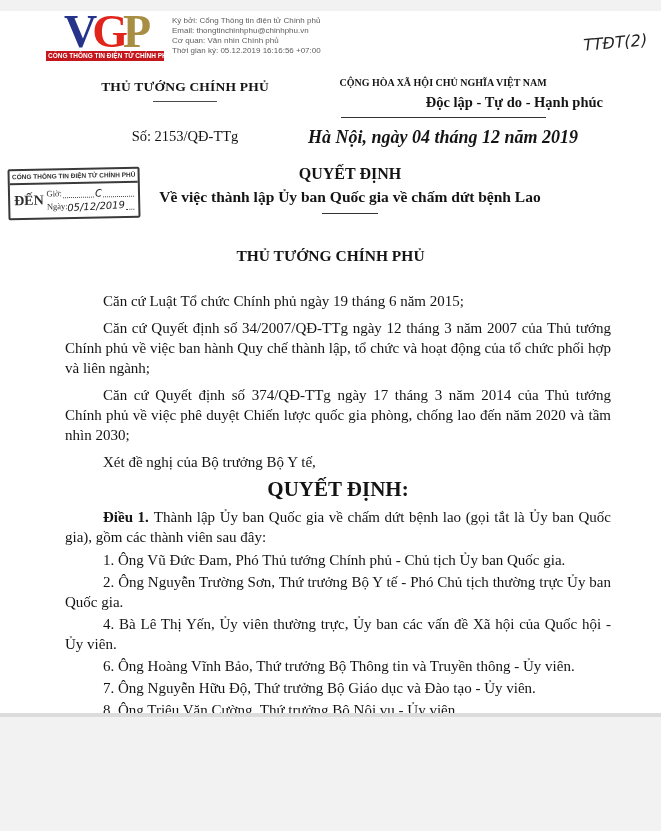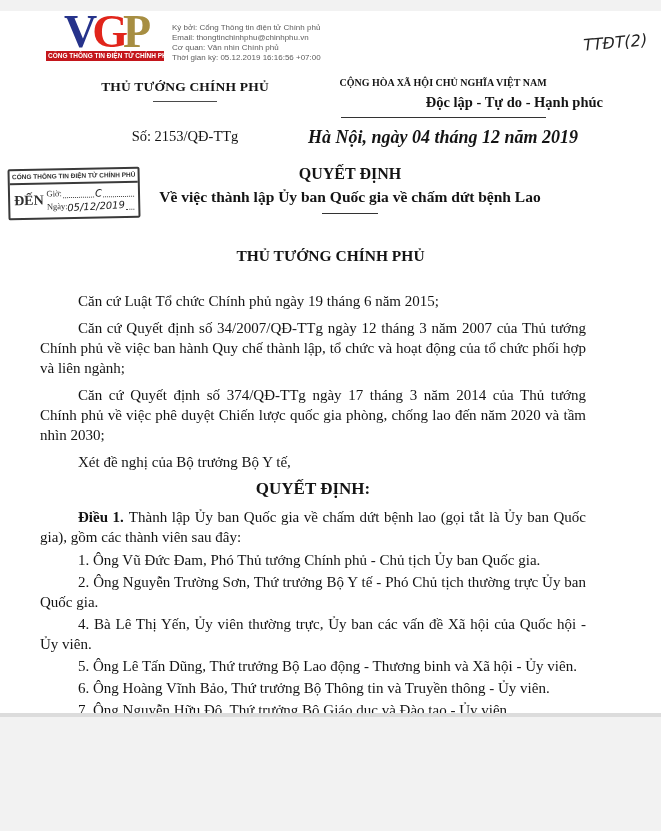--- a/index.html
+++ b/index.html
@@ -11,21 +11,21 @@
     text-decoration:underline;
   }
   
   .logo { position:absolute; left:46px; top:3px; width:118px; text-align:center; }
   .vgp { font-family:"Liberation Serif", serif; font-weight:bold; font-size:46px;
          line-height:36px; letter-spacing:-5px; }
   .lv { color:#26338b; } .lg { color:#e1251b; } .lp { color:#a78e42; }
   .logo-banner { margin-top:1px; background:#c4161c; color:#ffffff;
     font-family:"Liberation Sans", sans-serif; font-weight:bold; font-size:6.5px;
     line-height:10px; white-space:nowrap; padding:0 2px; }
-  .sig-info { position:absolute; left:172px; top:12px;
+  .sig-info { position:absolute; left:172px; top:5px;
     font-family:"Liberation Sans", sans-serif; font-size:8px; line-height:10px;
     color:#5d5d5d; }
   .hand-note { position:absolute; right:14px; top:22px;
     font-family:"DejaVu Sans", sans-serif; font-size:16px; color:#222;
     transform:rotate(-5deg) skewX(-12deg); }
   
   .header-left { position:absolute; left:70px; top:68px; width:230px; text-align:center; }
   .issuer { font-weight:bold; font-size:13.5px; line-height:16px; letter-spacing:0.2px; }
   .rule { border-top:1.5px solid #4a4a4a; height:0; }
   .rule-issuer { width:64px; margin:6px auto 0; }
@@ -50,26 +50,26 @@
   .hand { font-family:"DejaVu Sans", sans-serif; font-style:italic; font-size:10px;
     transform:rotate(-2deg); display:inline-block; color:#1c1c1c; }
   
   .title-block { position:absolute; left:110px; top:153px; width:480px; text-align:center; }
   .doc-title { font-weight:bold; font-size:16px; line-height:20px; }
   .doc-subject { font-weight:bold; font-size:15.5px; line-height:20px; margin-top:3px; }
   .rule-title { width:56px; margin:6px auto 0; border-top:1.5px solid #333; }
   .authority { position:absolute; left:0; top:236px; width:661px; text-align:center;
     font-weight:bold; font-size:15.5px; }
   
-  .body { position:absolute; left:40px; top:280px; width:546px;
+  .body { position:absolute; left:65px; top:280px; width:546px;
     font-size:15px; line-height:20px; text-align:justify; }
   .body p { text-indent:38px; }
   .preamble { margin-bottom:7px; }
   .decision-heading { text-align:center; text-indent:0 !important; font-weight:bold;
-    font-size:17px; margin:6px 0 8px; }
+    font-size:21px; margin:6px 0 8px; }
   .article { margin-bottom:3px; }
   .article-label { margin-right:5px; }
   .member { margin-bottom:2px; }
   
   .scan-edge { position:absolute; left:0; right:0; bottom:0; height:4px;
     background:#dcdcdc; }
 </style>
 </head>
 <body>
 
@@ -136,20 +136,19 @@
     <p class="preamble">Căn cứ Quyết định số 374/QĐ-TTg ngày 17 tháng 3 năm 2014 của Thủ tướng Chính phủ về việc phê duyệt Chiến lược quốc gia phòng, chống lao đến năm 2020 và tầm nhìn 2030;</p>
     <p class="preamble">Xét đề nghị của Bộ trưởng Bộ Y tế,</p>
 
     <p class="decision-heading">QUYẾT ĐỊNH:</p>
 
     <p class="article"><b class="article-label">Điều 1.</b><span>Thành lập Ủy ban Quốc gia về chấm dứt bệnh lao (gọi tắt là Ủy ban Quốc gia), gồm các thành viên sau đây:</span></p>
 
     <p class="member">1. Ông Vũ Đức Đam, Phó Thủ tướng Chính phủ - Chủ tịch Ủy ban Quốc gia.</p>
     <p class="member">2. Ông Nguyễn Trường Sơn, Thứ trưởng Bộ Y tế - Phó Chủ tịch thường trực Ủy ban Quốc gia.</p>
     <p class="member">4. Bà Lê Thị Yến, Ủy viên thường trực, Ủy ban các vấn đề Xã hội của Quốc hội - Ủy viên.</p>
-    <p class="member">5. Ông Lê Tấn Dũng, Thứ trưởng Bộ Lao động - Thương binh và Xã hội - Ủy viên.</p>
     <p class="member">6. Ông Hoàng Vĩnh Bảo, Thứ trưởng Bộ Thông tin và Truyền thông - Ủy viên.</p>
     <p class="member">7. Ông Nguyễn Hữu Độ, Thứ trưởng Bộ Giáo dục và Đào tạo - Ủy viên.</p>
     <p class="member">8. Ông Triệu Văn Cường, Thứ trưởng Bộ Nội vụ - Ủy viên.</p>
   </div>
 
   <div class="scan-edge"></div>
 </div>
 
 </body></html>

